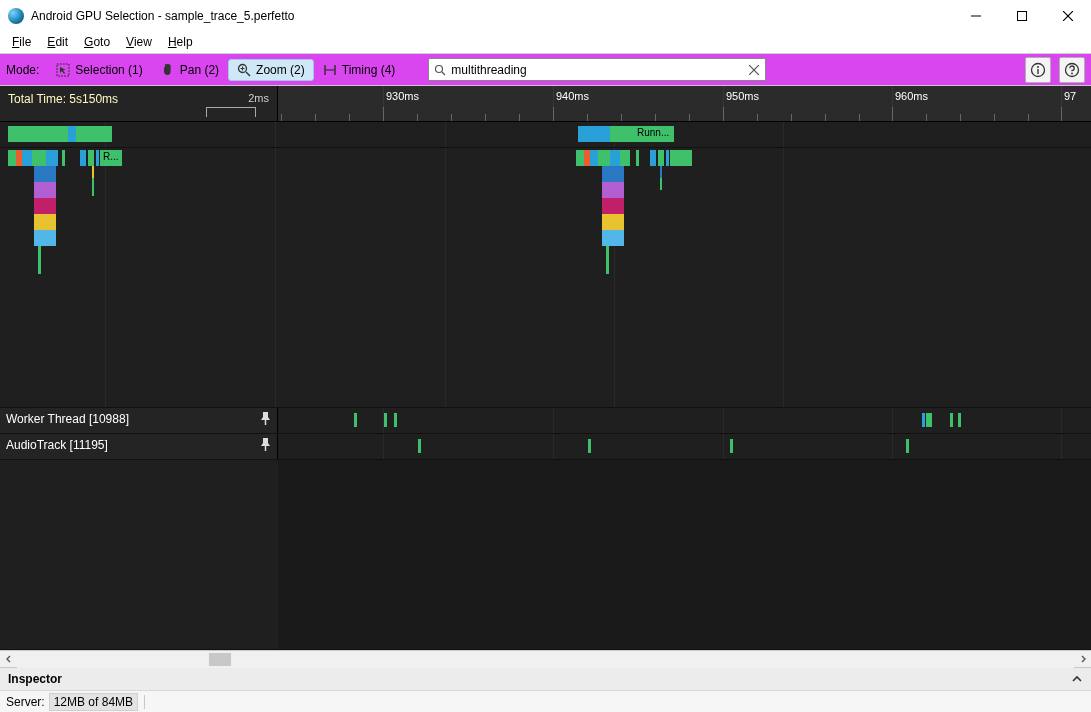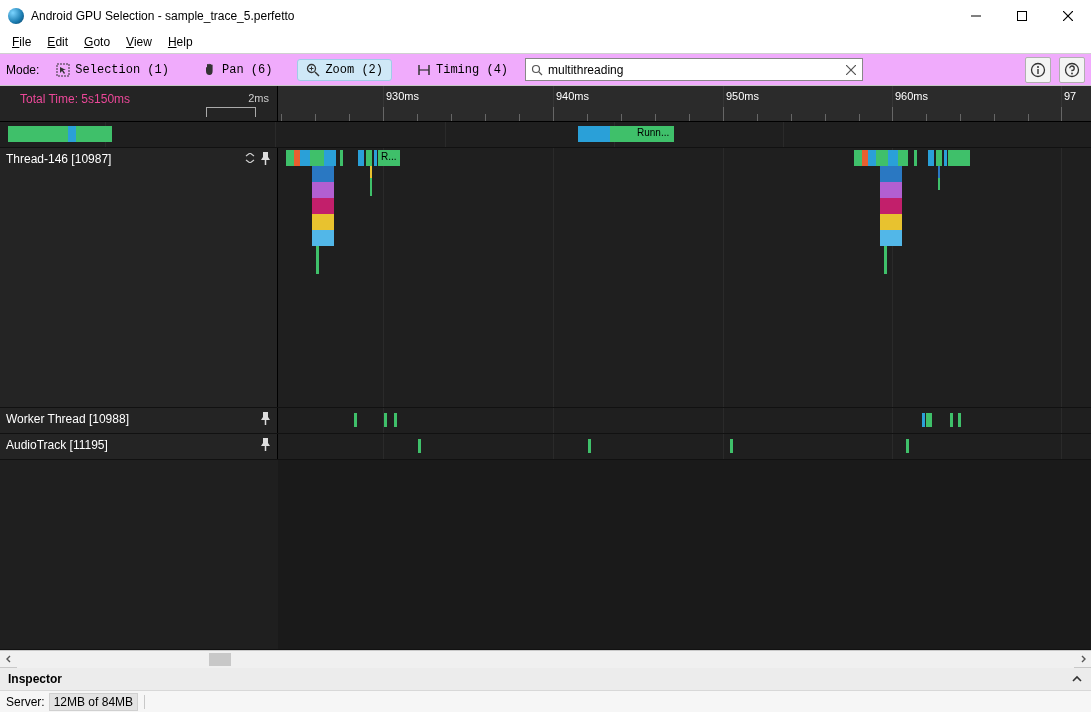--- a/index.html
+++ b/index.html
@@ -12,37 +12,37 @@
 .titlebar .spacer { flex: 1; }
 .winbtn { width: 46px; height: 31px; display: flex; align-items: center; justify-content: center; }
 .winbtn svg { width: 10px; height: 10px; }
 
 
 .menubar { height: 23px; display: flex; align-items: center; padding: 0 4px; background: #fff; border-bottom: 1px solid #d0d0d0; }
 .menubar .menuitem { padding: 2px 8px; cursor: default; }
 .menubar .menuitem span.ul { text-decoration: underline; }
 
 
-.toolbar { height: 32px; display: flex; align-items: center; padding: 4px 6px; background: #f0abfc; border-bottom: 1px solid #c8c8c8; gap: 4px; }
+.toolbar { height: 32px; display: flex; align-items: center; padding: 4px 6px; background: #d946ef; border-bottom: 1px solid #c8c8c8; gap: 4px; }
 .toolbar .label { margin-right: 4px; }
 .mode-btn { display: flex; align-items: center; gap: 5px; padding: 3px 8px; border-radius: 3px; border: 1px solid transparent; cursor: default; }
 .mode-btn.active { background: #cfe8f7; border: 1px solid #9fcbe8; }
 .mode-btn .micon { width: 14px; height: 14px; display: flex; align-items: center; justify-content: center; }
 .searchbox { display: flex; align-items: center; border: 1px solid #888; height: 23px; width: 338px; background: #fff; }
 .searchbox .sicon { width: 22px; display: flex; align-items: center; justify-content: center; }
 .searchbox input { border: none; outline: none; flex: 1; font-size: 12px; height: 100%; padding: 0; }
 .searchbox .clearbtn { width: 22px; display: flex; align-items: center; justify-content: center; cursor: default; }
 .toolbar .grow { flex: 1; }
 .iconbtn { width: 26px; height: 26px; display: flex; align-items: center; justify-content: center; border: 1px solid #b0b0b0; background: #f4f4f4; border-radius: 2px; margin-left: 4px; }
 
 
 .timeline-area { flex: 1; background: #1a1a1a; color: #ddd; display: flex; flex-direction: column; overflow: hidden; position: relative; }
 .ruler-row { height: 36px; display: flex; border-bottom: 1px solid #000; }
 .ruler-row .leftcol { width: 278px; display: flex; align-items: center; padding: 0 8px; background: #242424; border-right: 1px solid #000; position: relative; }
-.ruler-row .leftcol .totaltime { font-size: 12px; color: #ec4899; position: absolute; top: 6px; left: 8px; margin-left: 12px; }
+.ruler-row .leftcol .totaltime { font-size: 12px; color: #fef9c3; position: absolute; top: 6px; left: 8px; }
 .ruler-row .leftcol .smalltime { font-size: 11px; color: #ccc; position: absolute; top: 6px; right: 8px; }
 .ruler-row .leftcol .mini-range { position: absolute; bottom: 4px; left: 206px; width: 50px; height: 10px; border-top: 1px solid #aaa; border-left: 1px solid #aaa; border-right: 1px solid #aaa; }
 .ruler-row .ruler { flex: 1; position: relative; background: #2b2b2b; overflow: hidden; }
 .ruler .ticklabel { position: absolute; top: 4px; font-size: 11px; color: #fff; }
 .ruler .tick { position: absolute; bottom: 0; width: 1px; background: #666; }
 .ruler .gridline { position: absolute; top: 0; width: 1px; height: 712px; background: rgba(255,255,255,0.06); }
 
 .tracks { flex: 1; overflow: hidden; position: relative; }
 .track { display: flex; border-bottom: 1px solid #111; }
 .track .trackhead { width: 278px; background: #242424; border-right: 1px solid #000; display: flex; align-items: flex-start; padding: 4px 6px; position: relative; }
@@ -98,37 +98,37 @@
 <div class="menubar" id="menubar">
     <div class="menuitem"><span class="ul">F</span>ile</div>
     <div class="menuitem"><span class="ul">E</span>dit</div>
     <div class="menuitem"><span class="ul">G</span>oto</div>
     <div class="menuitem"><span class="ul">V</span>iew</div>
     <div class="menuitem"><span class="ul">H</span>elp</div>
   </div>
 
 <div class="toolbar">
   <span class="label">Mode:</span>
-  <div id="modes" style="display:flex;gap:16px;font-family:Liberation Mono, monospace;">
+  <div id="modes" style="display:flex;gap:0;">
       <div class="mode-btn">
         <span class="micon">
           <svg width="14" height="14" viewBox="0 0 14 14">
             <rect x="1" y="1" width="12" height="12" fill="none" stroke="#333" stroke-width="1" stroke-dasharray="2 1"></rect>
             <path d="M4 4 L4 10 L6 8 L8 11 L9 10 L7 7 L10 7 Z" fill="#333"></path>
           </svg>
         </span>
         <span>Selection (1)</span>
       </div>
       <div class="mode-btn">
         <span class="micon">
           <svg width="14" height="14" viewBox="0 0 14 14">
             <path d="M4 3 L4 1.5 Q4 1 4.7 1 Q5.4 1 5.4 1.5 L5.4 3 L5.4 1.2 Q5.4 .7 6.1 .7 Q6.8 .7 6.8 1.2 L6.8 3 L6.8 1.5 Q6.8 1 7.5 1 Q8.2 1 8.2 1.5 L8.2 3 L8.2 2 Q8.2 1.5 8.9 1.5 Q9.6 1.5 9.6 2 L9.6 8 Q9.6 12 6.5 12 Q3 12 3 8 L3 5 Q3 4 4 4" fill="#333"></path>
           </svg>
         </span>
-        <span>Pan (6)</span>
+        <span>Pan (2)</span>
       </div>
       <div class="mode-btn active">
         <span class="micon">
           <svg width="14" height="14" viewBox="0 0 14 14">
             <circle cx="5.5" cy="5.5" r="4" fill="none" stroke="#333" stroke-width="1.3"></circle>
             <line x1="9" y1="9" x2="13" y2="13" stroke="#333" stroke-width="1.5"></line>
             <line x1="3.5" y1="5.5" x2="7.5" y2="5.5" stroke="#333"></line>
             <line x1="5.5" y1="3.5" x2="5.5" y2="7.5" stroke="#333"></line>
           </svg>
         </span>
@@ -138,21 +138,21 @@
         <span class="micon">
           <svg width="14" height="14" viewBox="0 0 14 14">
             <line x1="2" y1="2" x2="2" y2="12" stroke="#333" stroke-width="1.5"></line>
             <line x1="12" y1="2" x2="12" y2="12" stroke="#333" stroke-width="1.5"></line>
             <line x1="2" y1="7" x2="12" y2="7" stroke="#333" stroke-width="1.2"></line>
           </svg>
         </span>
         <span>Timing (4)</span>
       </div>
     </div>
-  <div class="searchbox" style="margin-left:4px;">
+  <div class="searchbox" style="margin-left:20px;">
     <div class="sicon">
       <svg width="12" height="12" viewBox="0 0 12 12">
           <circle cx="5" cy="5" r="3.5" fill="none" stroke="#555" stroke-width="1.2"></circle>
           <line x1="8" y1="8" x2="11" y2="11" stroke="#555" stroke-width="1.2"></line>
         </svg>
     </div>
     <input type="text" value="multithreading" style="">
     <div class="clearbtn">
       <svg width="10" height="10" viewBox="0 0 10 10">
           <line x1="0" y1="0" x2="10" y2="10" stroke="#555" stroke-width="1.2"></line>
@@ -233,35 +233,20 @@
           <div class="seg" style="left: 68px; width: 8px; top: 4px; background: rgb(42, 160, 216);"></div>
           <div class="seg" style="left: 76px; width: 36px; top: 4px; background: rgb(63, 192, 106);"></div>
           <div class="seg" style="left: 578px; width: 32px; top: 4px; background: rgb(42, 160, 216);"></div>
           <div class="seg" style="left: 610px; width: 24px; top: 4px; background: rgb(63, 192, 106);"></div>
           <div class="seg" style="left: 634px; width: 40px; top: 4px; background: rgb(63, 192, 106);">
             <span class="slabel">Runn...</span>
           </div>
         </div>
       </div>
       <div class="track" style="height: 260px;">
-        <div class="trackhead">
-          <span class="tname">Thread-146 [10987]</span>
-          <span class="collapse">
-            <svg width="10" height="10" viewBox="0 0 10 10">
-              <polyline points="1,3 5,0 9,3" fill="none" stroke="#ccc" stroke-width="1.2"></polyline>
-              <polyline points="1,7 5,10 9,7" fill="none" stroke="#ccc" stroke-width="1.2"></polyline>
-            </svg>
-          </span>
-          <span class="pin">
-            <svg width="11" height="14" viewBox="0 0 11 14">
-              <path d="M3 0 L8 0 L8 5 L10 8 L1 8 L3 5 Z" fill="#ddd"></path>
-              <line x1="5.5" y1="8" x2="5.5" y2="13" stroke="#ddd" stroke-width="1.5"></line>
-            </svg>
-          </span>
-        </div>
         <div class="trackbody">
           <div style="position: absolute; left: 105px; top: 0px; bottom: 0px; width: 1px; background: rgba(255, 255, 255, 0.05);"></div>
           <div style="position: absolute; left: 275px; top: 0px; bottom: 0px; width: 1px; background: rgba(255, 255, 255, 0.05);"></div>
           <div style="position: absolute; left: 445px; top: 0px; bottom: 0px; width: 1px; background: rgba(255, 255, 255, 0.05);"></div>
           <div style="position: absolute; left: 614px; top: 0px; bottom: 0px; width: 1px; background: rgba(255, 255, 255, 0.05);"></div>
           <div style="position: absolute; left: 783px; top: 0px; bottom: 0px; width: 1px; background: rgba(255, 255, 255, 0.05);"></div>
           <div class="seg" style="left: 8px; width: 8px; top: 2px; background: rgb(63, 192, 106);"></div>
           <div class="seg" style="left: 16px; width: 6px; top: 2px; background: rgb(232, 95, 47);"></div>
           <div class="seg" style="left: 22px; width: 10px; top: 2px; background: rgb(42, 160, 216);"></div>
           <div class="seg" style="left: 32px; width: 14px; top: 2px; background: rgb(63, 192, 106);"></div>

